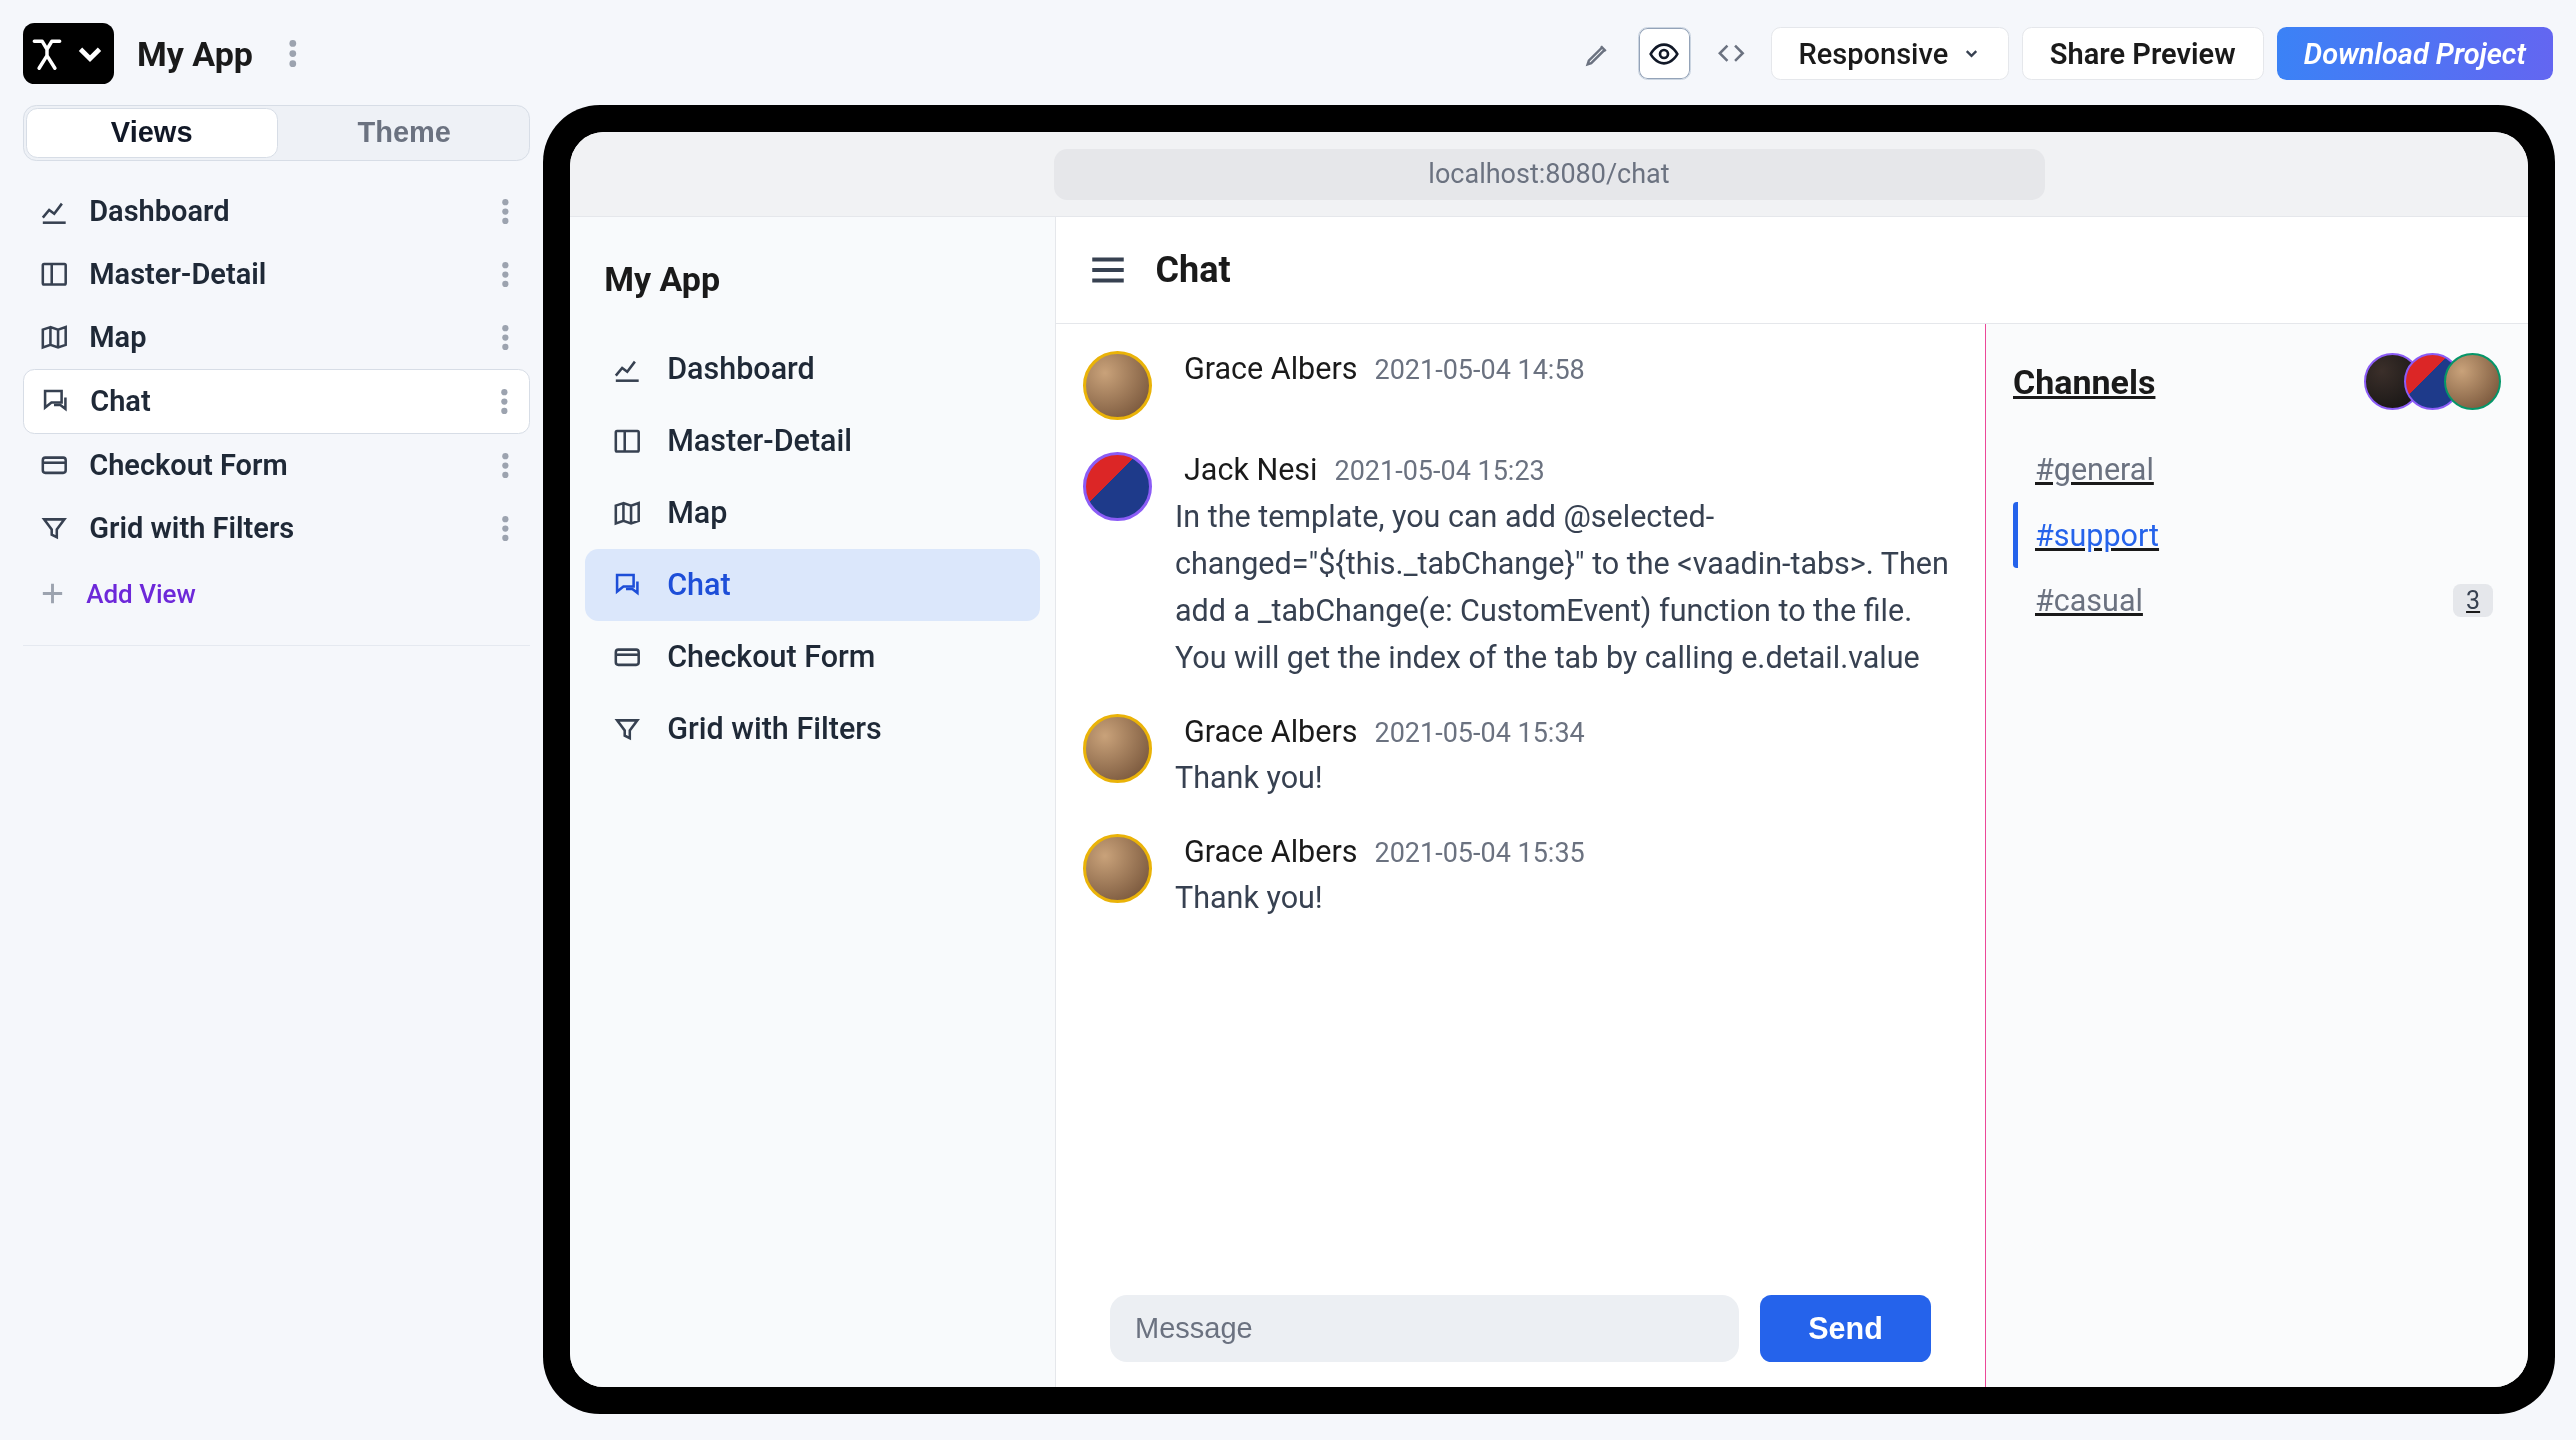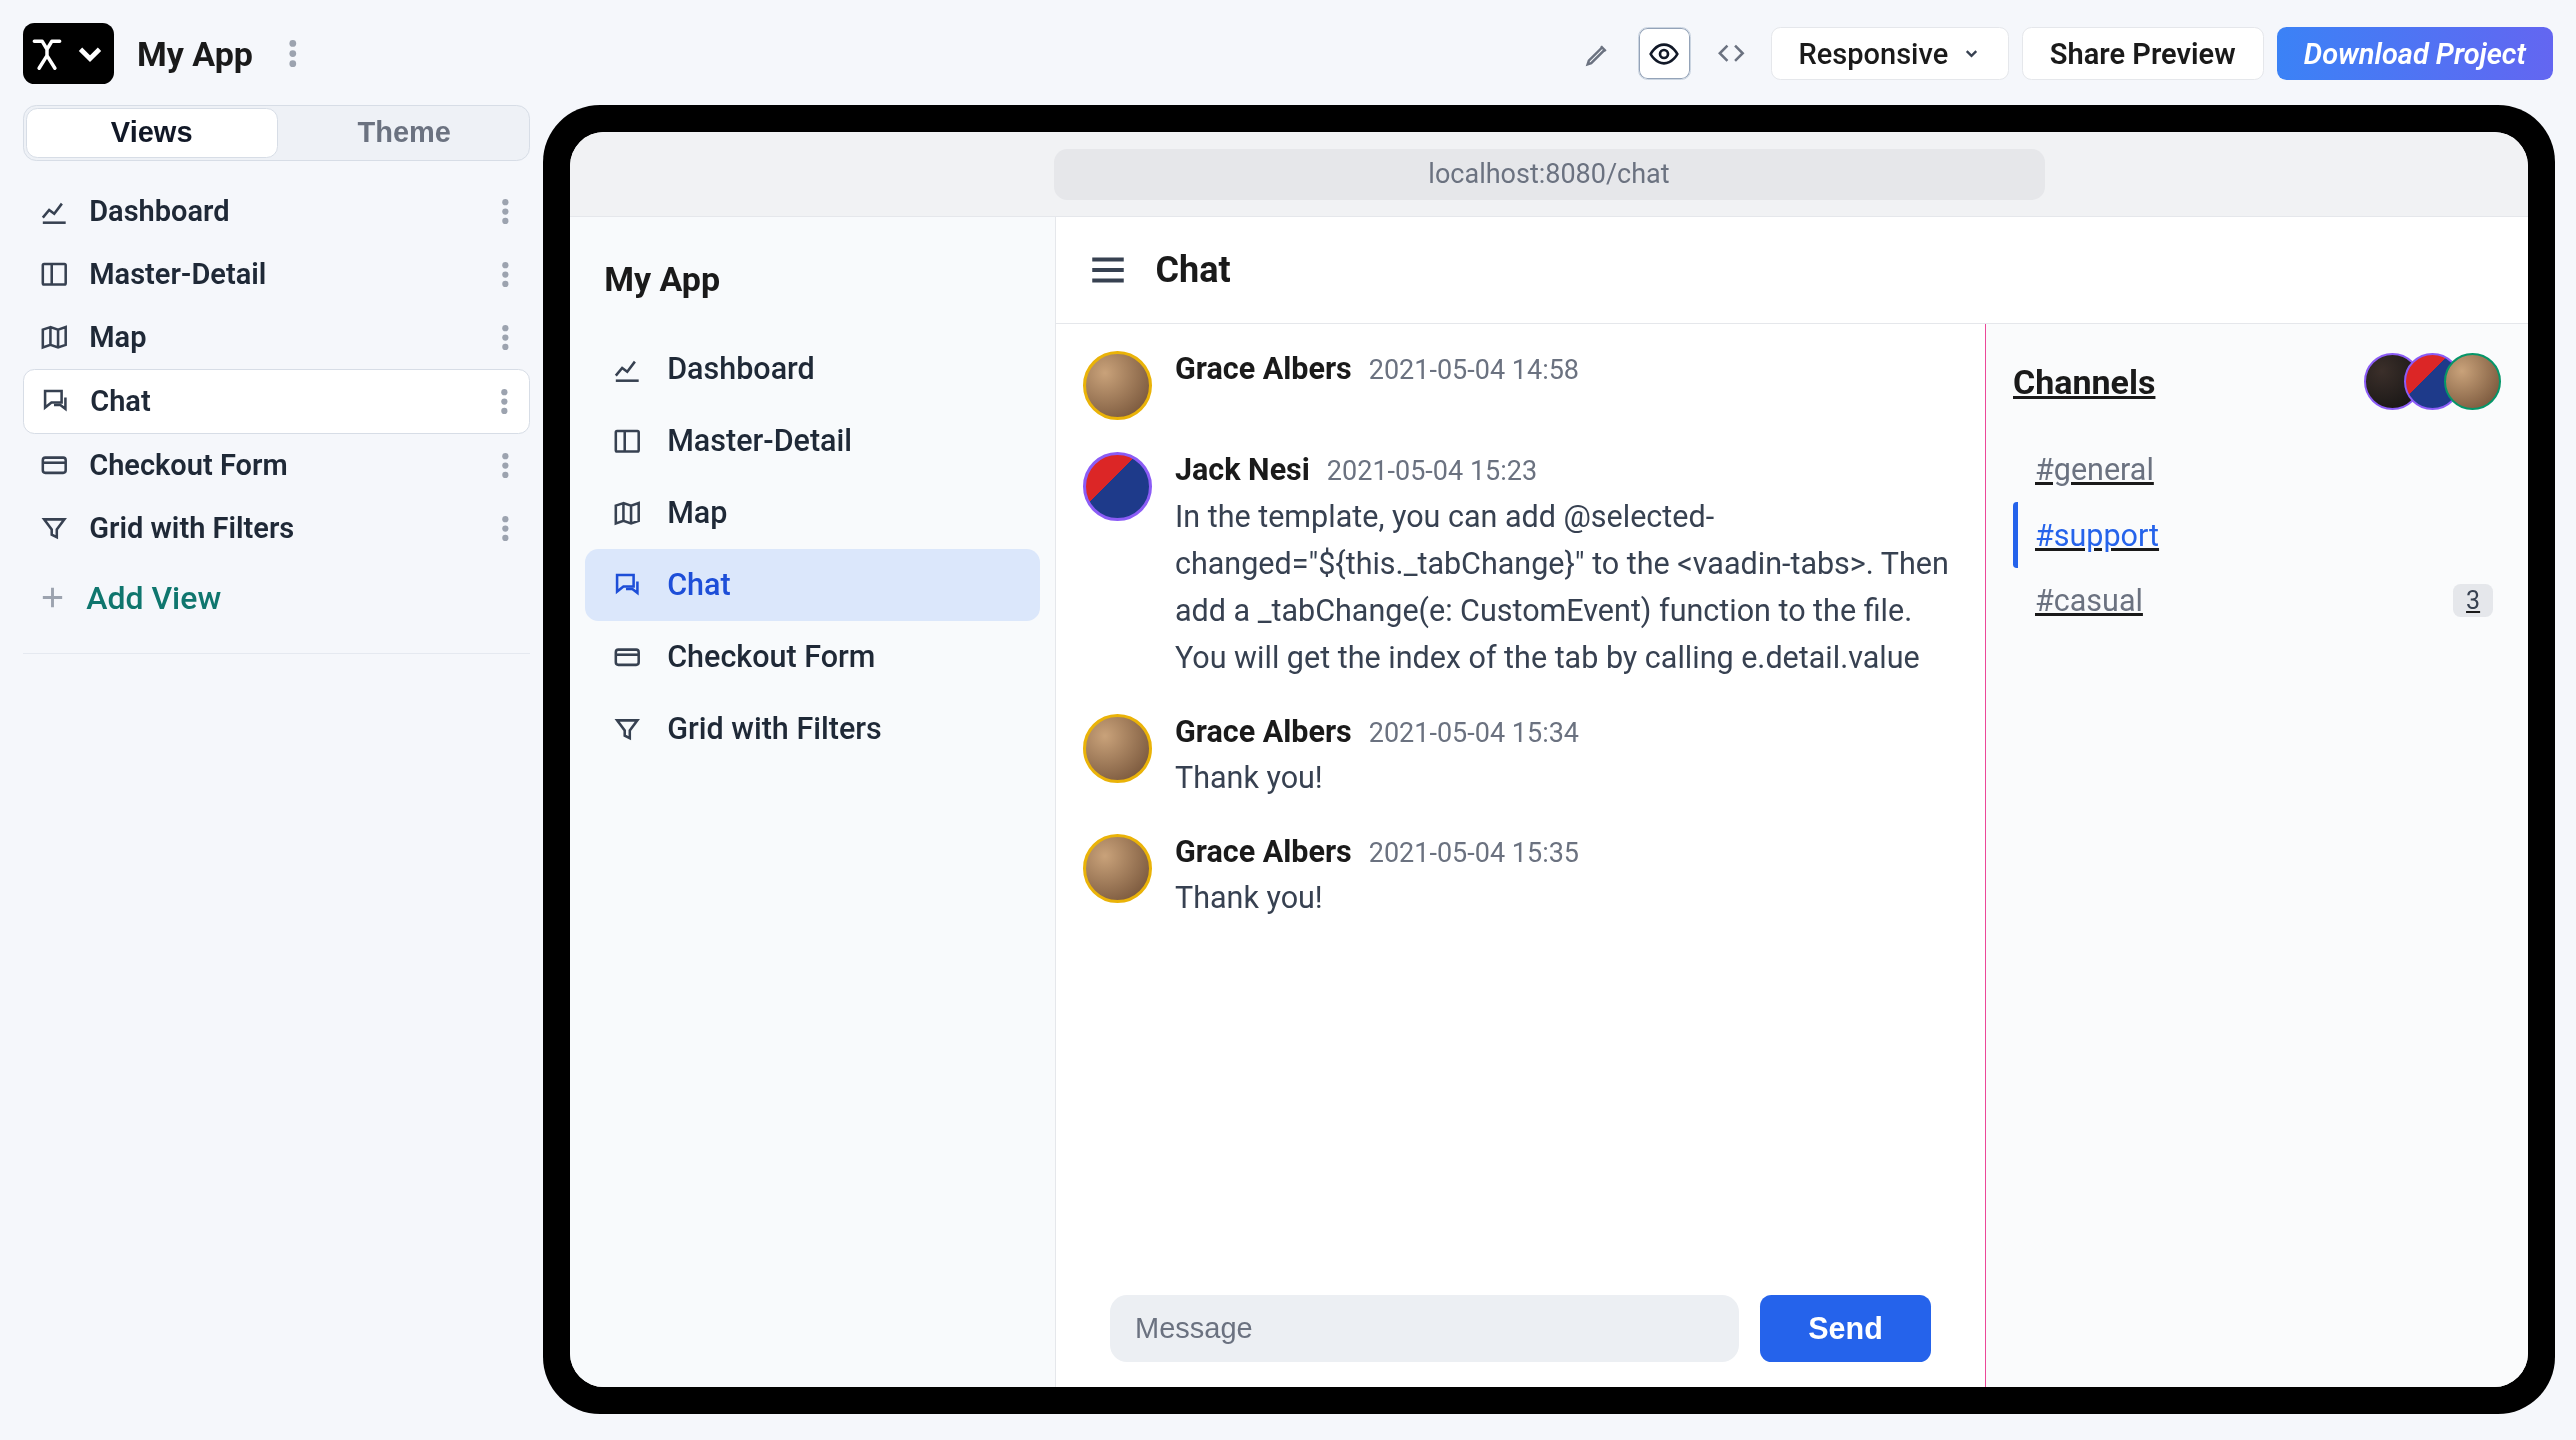--- a/index.html
+++ b/index.html
@@ -24,21 +24,21 @@
   .editor-panel { position:absolute; left:23px; top:105px; width:507px; }
   .seg { display:flex; border:1.9px solid #d7dde6; border-radius:13.3px; overflow:hidden; background:#eef1f6; }
   .seg button { flex:1; height:53px; background:transparent; border:none; font-size:29px; font-weight:600; color:#6b7280; cursor:pointer; }
   .seg button.active { background:#fff; color:#111827; border:1.9px solid #d7dde6; border-radius:11.4px; margin:1.9px; height:50px; }
   .view-list { margin-top:19px; }
   .view-item { display:flex; align-items:center; gap:19px; padding:13.3px 15.2px; border-radius:11.4px; cursor:pointer; }
   .view-item .vi-icon { width:32px; height:32px; color:#374151; flex:none; display:flex; align-items:center; justify-content:center;}
   .view-item .vi-label { font-size:29px; font-weight:600; color:#1f2937; flex:1; }
   .view-item .vi-more { color:#9ca3af; padding:5.7px; cursor:pointer; }
   .view-item.active { background:#fff; border:1.9px solid #d7dde6; }
-  .add-view { display:flex; align-items:center; gap:19px; padding:19px 15.2px; color:#0f766e; font-size:32px; font-weight:500; cursor:pointer; }
+  .add-view { display:flex; align-items:center; gap:19px; padding:19px 15.2px; color:#6d28d9; font-size:26px; font-weight:500; cursor:pointer; }
   .editor-hr { height:1.9px; background:#e5e9f0; margin:17px 0; }
 
   
   .device { position:absolute; left:543px; top:105px; width:2012px; height:1309px; border-radius:57px; background:#000; padding:27px; }
   .device-inner { width:100%; height:100%; background:#fff; border-radius:34px; overflow:hidden; display:flex; flex-direction:column; }
 
   
   .urlbar-row { height:84px; background:#f1f2f4; display:flex; align-items:center; justify-content:center; }
   .urlbar { width:991px; height:51px; border-radius:13.3px; background:#e6e7ea; display:flex; align-items:center; justify-content:center; color:#6b7280; font-size:27px; }
 
@@ -61,21 +61,21 @@
   .chat-row { flex:1; display:flex; overflow:hidden; }
   .messages { flex:1; display:flex; flex-direction:column; padding:27px 27px 0 27px; overflow:hidden; }
   .msg { display:flex; gap:23px; margin-bottom:32px; }
   .avatar { width:69px; height:69px; border-radius:50%; flex:none; border:3.8px solid; }
   .avatar.a1 { background: radial-gradient(circle at 30% 30%, #c9a27a, #6b4a31); border-color:#eab308; }
   .avatar.a2 { background: linear-gradient(135deg,#dc2626 40%,#1e3a8a 40%); border-color:#8b5cf6; }
   .avatar.a3 { background: radial-gradient(circle at 30% 30%, #3b2f2a, #111); border-color:#8b5cf6; }
   .avatar.a4 { background: radial-gradient(circle at 30% 30%, #c9a27a, #6b4a31); border-color:#059669; }
   .msg-body { flex:1; }
   .msg-head { display:flex; align-items:baseline; gap:17px; }
-  .msg-author { font-size:30.5px; font-weight:700; }
+  .msg-author { font-size:30.5px; font-weight:400;margin-left:9px; }
   .msg-time { font-size:27px; color:#6b7280; }
   .msg-text { font-size:30.5px; line-height:1.55; color:#374151; margin-top:5.7px; max-width: 781px; }
 
   .composer { display:flex; gap:21px; padding:21px 27px 25px 27px; }
   .composer input { flex:1; height:67px; border:none; background:#eceff3; border-radius:17px; padding:0 25px; font-size:29px; color:#374151; }
   .composer input::placeholder { color:#6b7280; }
   .send-btn { height:67px; width:171px; border:none; border-radius:11.4px; background:#2563eb; color:#fff; font-size:30.5px; font-weight:600; cursor:pointer; }
 
   .channels { width:543px; border-left:1px solid #ec4899; background:#fafbfc; padding:29px 27px;text-decoration:underline; }
   .channels-head { display:flex; align-items:center; justify-content:space-between; margin-bottom:27px; }

